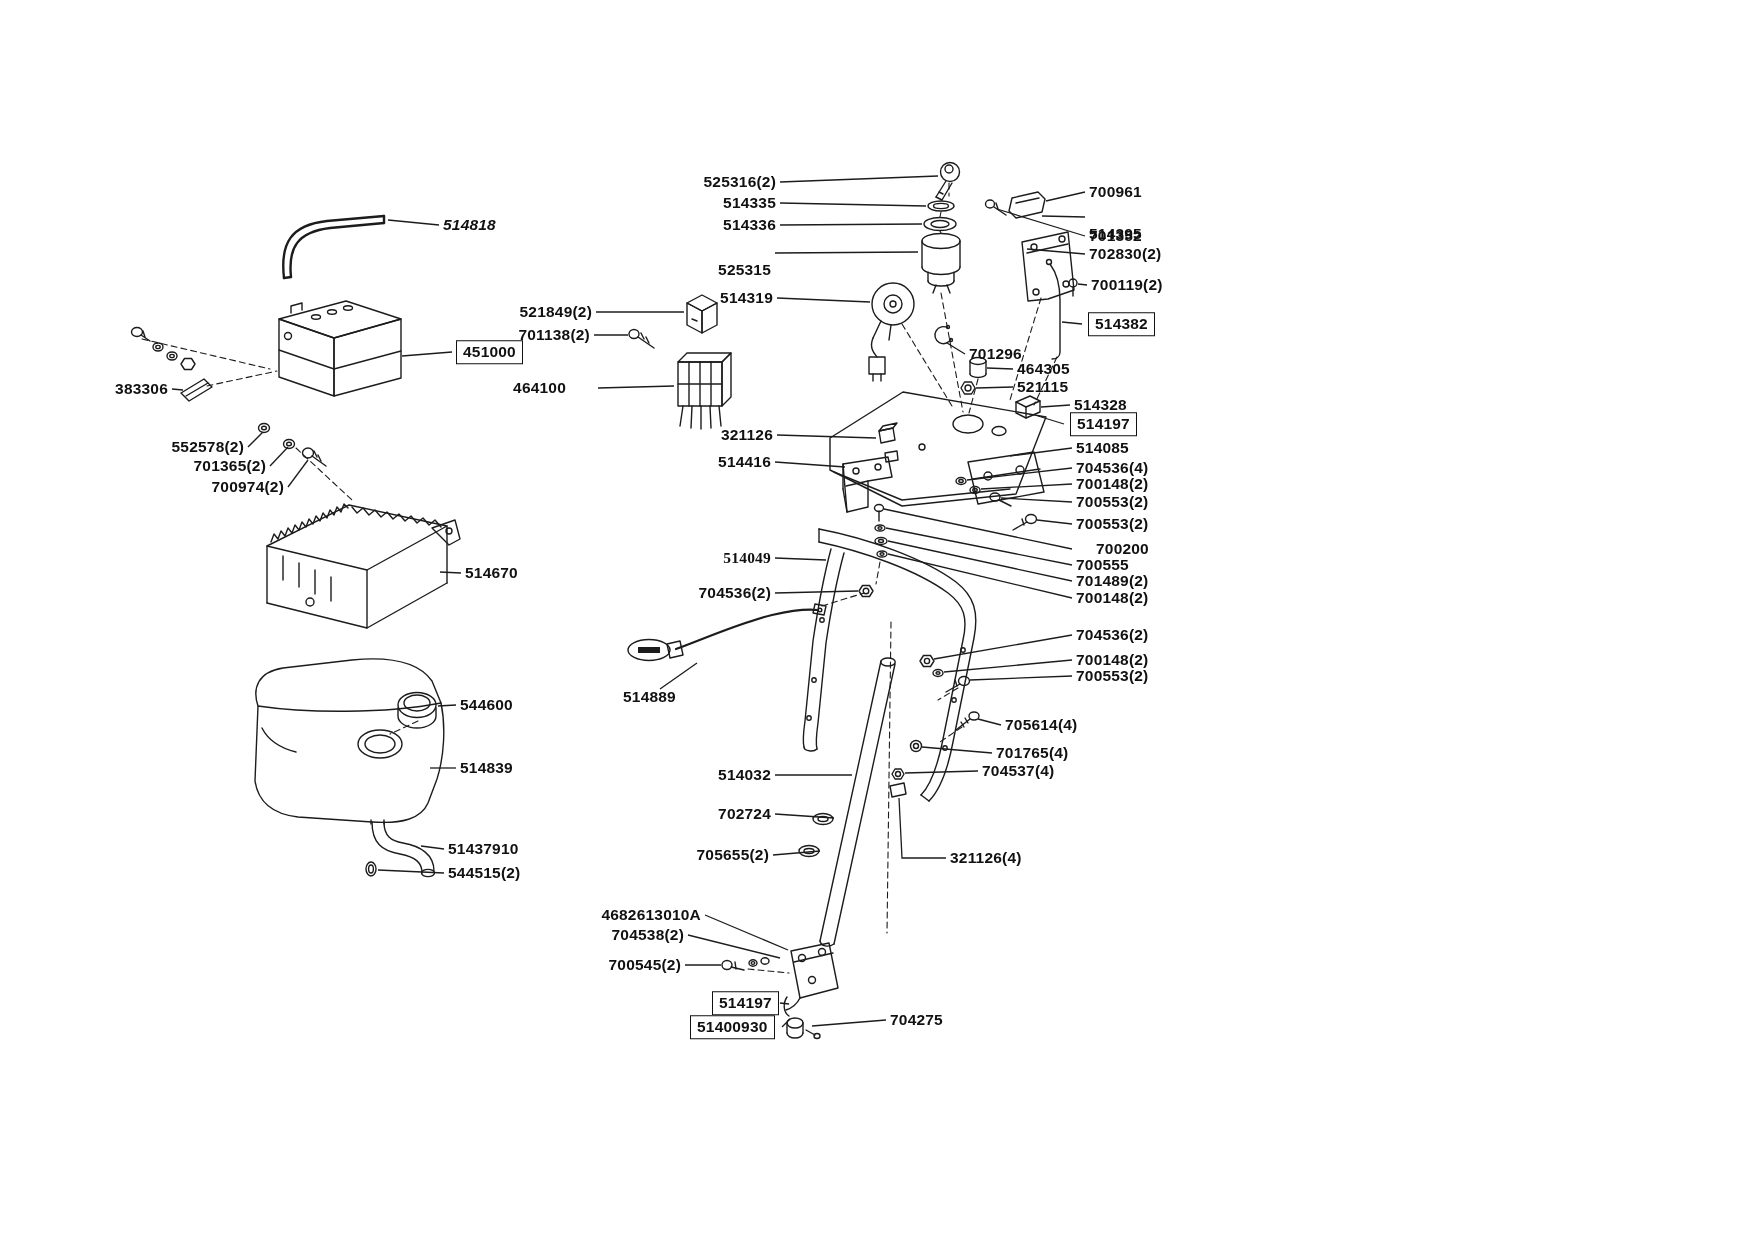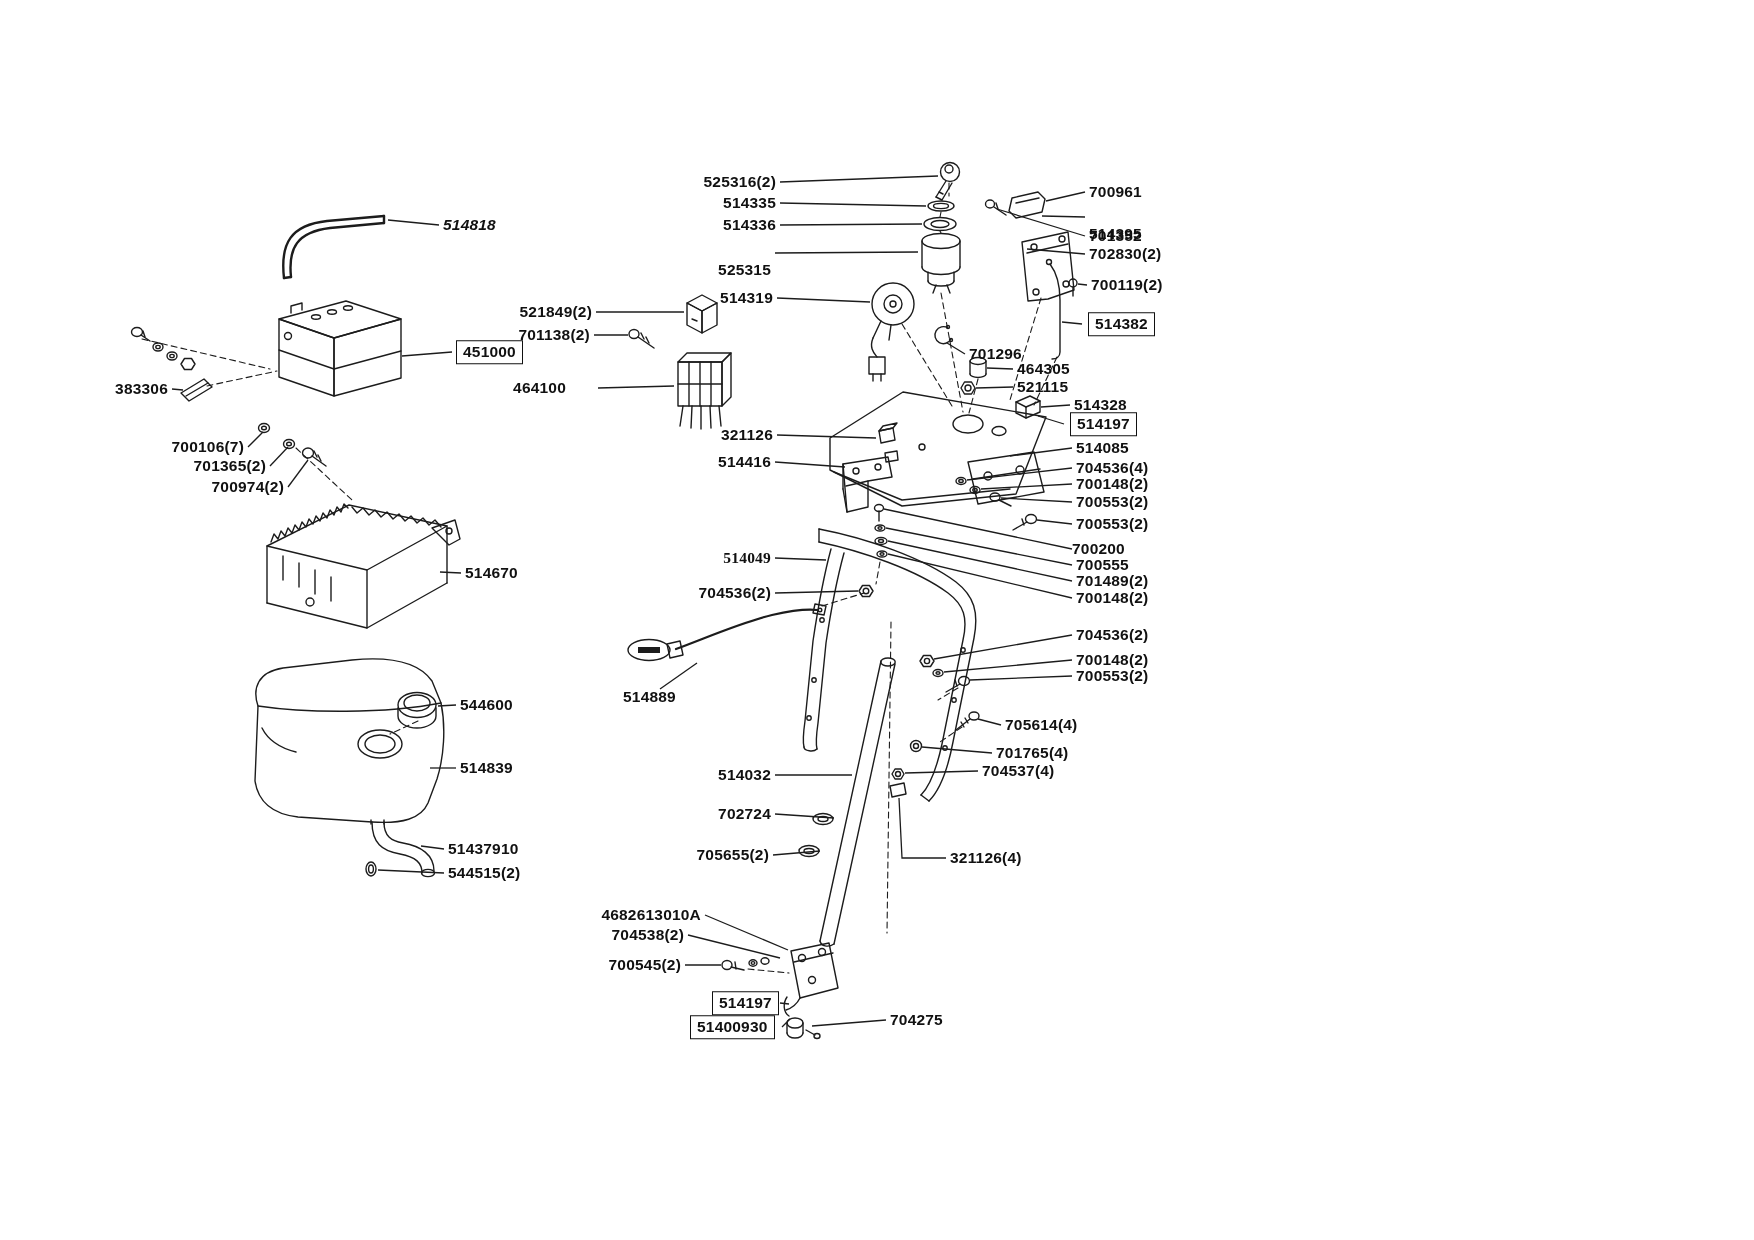--- a/index.html
+++ b/index.html
@@ -492,21 +492,21 @@
         <polyline points="780,1003 789,1004"></polyline>
         <polyline points="782,1027 790,1019"></polyline>
         <polyline points="886,1020 812,1026"></polyline>
       </g>
   </svg>
 
   <div id="label-layer">
       <div class="part-label" style="left: 443px; top: 225px; font-style: italic;">514818</div>
       <div class="part-label boxed" style="left: 456px; top: 352px;">451000</div>
       <div class="part-label align-right" style="left: 168px; top: 389px;">383306</div>
-      <div class="part-label align-right" style="left: 244px; top: 447px;">700106(7)</div>
+      <div class="part-label align-right" style="left: 244px; top: 447px;">552578(2)</div>
       <div class="part-label align-right" style="left: 266px; top: 466px;">701365(2)</div>
       <div class="part-label align-right" style="left: 284px; top: 487px;">700974(2)</div>
       <div class="part-label" style="left: 465px; top: 573px;">514670</div>
       <div class="part-label" style="left: 460px; top: 705px;">544600</div>
       <div class="part-label" style="left: 460px; top: 768px;">514839</div>
       <div class="part-label" style="left: 448px; top: 849px;">51437910</div>
       <div class="part-label" style="left: 448px; top: 873px;">544515(2)</div>
       <div class="part-label align-right" style="left: 776px; top: 182px;">525316(2)</div>
       <div class="part-label align-right" style="left: 776px; top: 203px;">514335</div>
       <div class="part-label align-right" style="left: 776px; top: 225px;">514336</div>
@@ -524,21 +524,21 @@
       <div class="part-label" style="left: 969px; top: 354px;">701296</div>
       <div class="part-label" style="left: 1017px; top: 369px;">464305</div>
       <div class="part-label" style="left: 1017px; top: 387px;">521115</div>
       <div class="part-label" style="left: 1074px; top: 405px;">514328</div>
       <div class="part-label boxed" style="left: 1070px; top: 424px;">514197</div>
       <div class="part-label" style="left: 1076px; top: 448px;">514085</div>
       <div class="part-label" style="left: 1076px; top: 468px;">704536(4)</div>
       <div class="part-label" style="left: 1076px; top: 484px;">700148(2)</div>
       <div class="part-label" style="left: 1076px; top: 502px;">700553(2)</div>
       <div class="part-label" style="left: 1076px; top: 524px;">700553(2)</div>
-      <div class="part-label" style="left: 1072px; top: 549px; text-align: right;">700200</div>
+      <div class="part-label" style="left: 1096px; top: 549px; text-align: right;">700200</div>
       <div class="part-label" style="left: 1076px; top: 565px;">700555</div>
       <div class="part-label" style="left: 1076px; top: 581px;">701489(2)</div>
       <div class="part-label" style="left: 1076px; top: 598px;">700148(2)</div>
       <div class="part-label align-right" style="left: 773px; top: 435px;">321126</div>
       <div class="part-label align-right" style="left: 771px; top: 462px;">514416</div>
       <div class="part-label align-right" style="left: 771px; top: 558px; font-family: Liberation Serif, serif;">514049</div>
       <div class="part-label align-right" style="left: 771px; top: 593px;">704536(2)</div>
       <div class="part-label" style="left: 623px; top: 697px;">514889</div>
       <div class="part-label" style="left: 1076px; top: 635px;">704536(2)</div>
       <div class="part-label" style="left: 1076px; top: 660px;">700148(2)</div>

